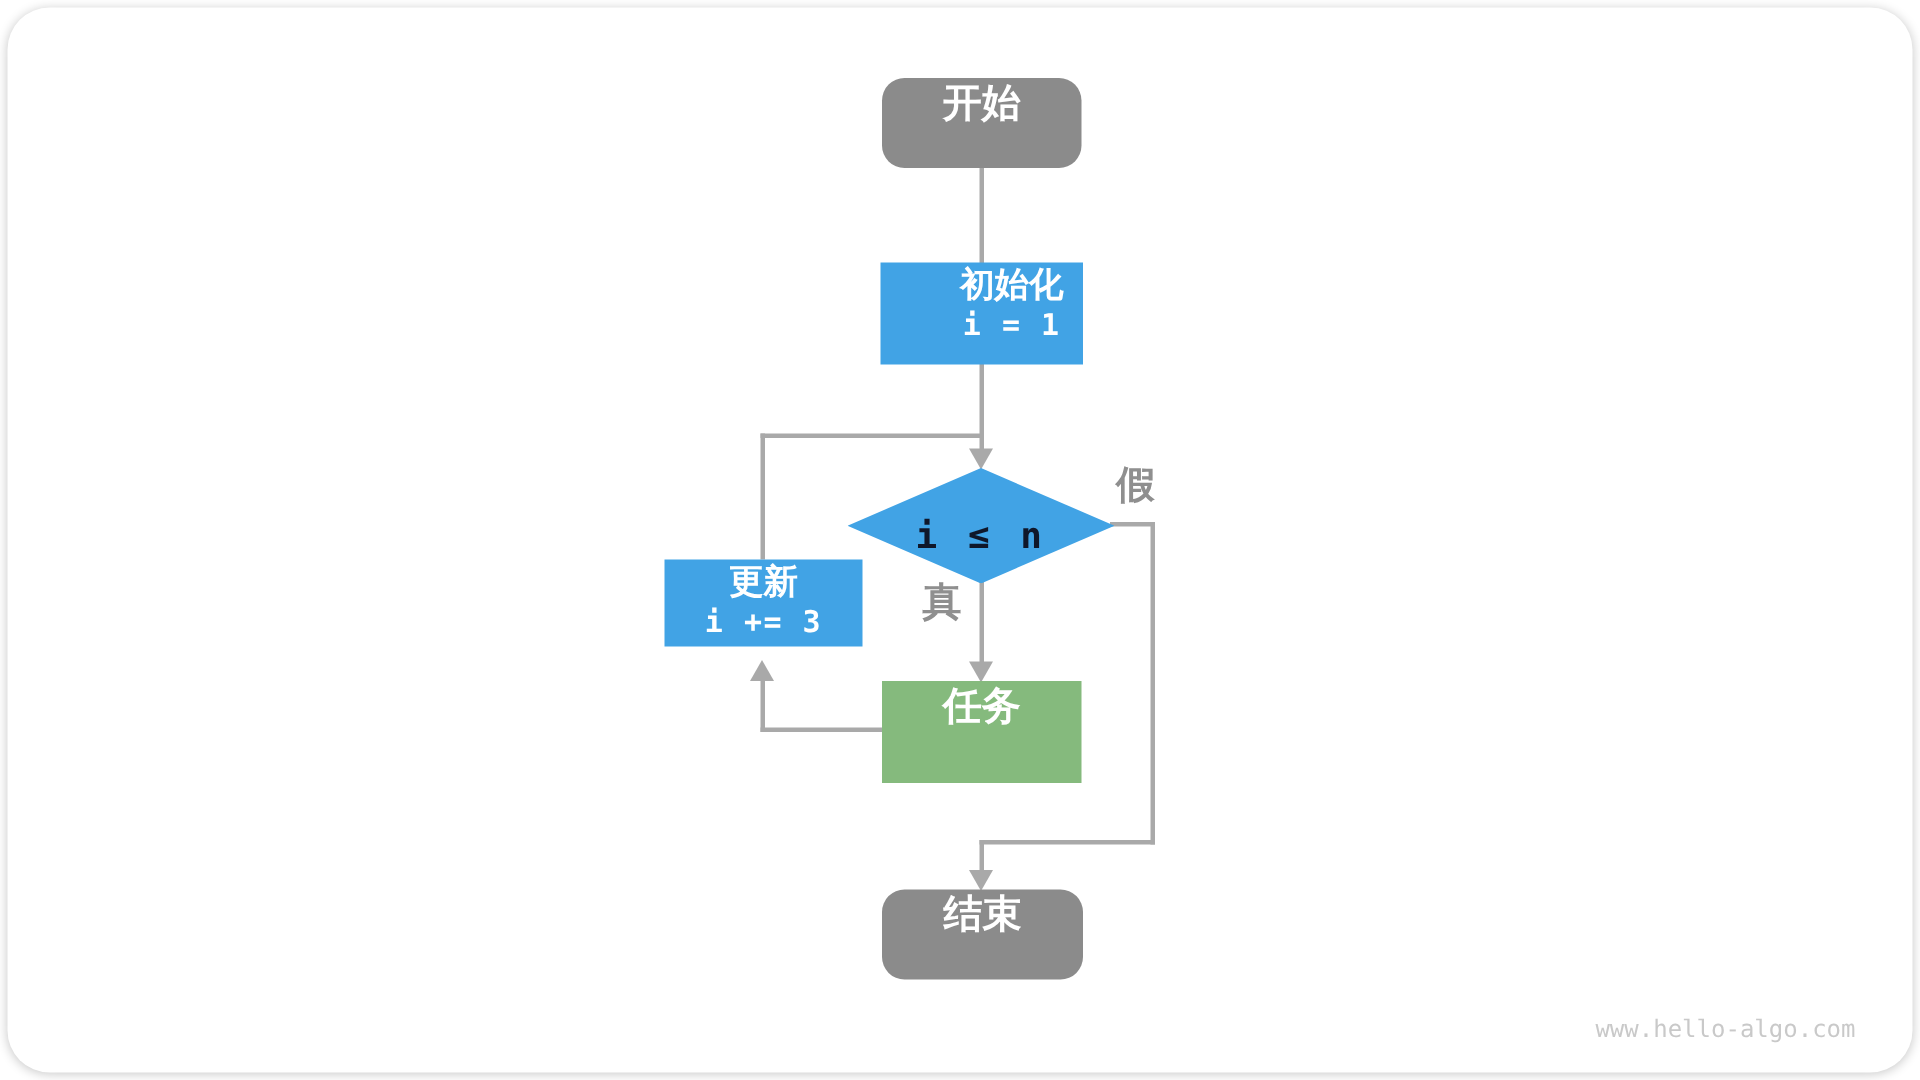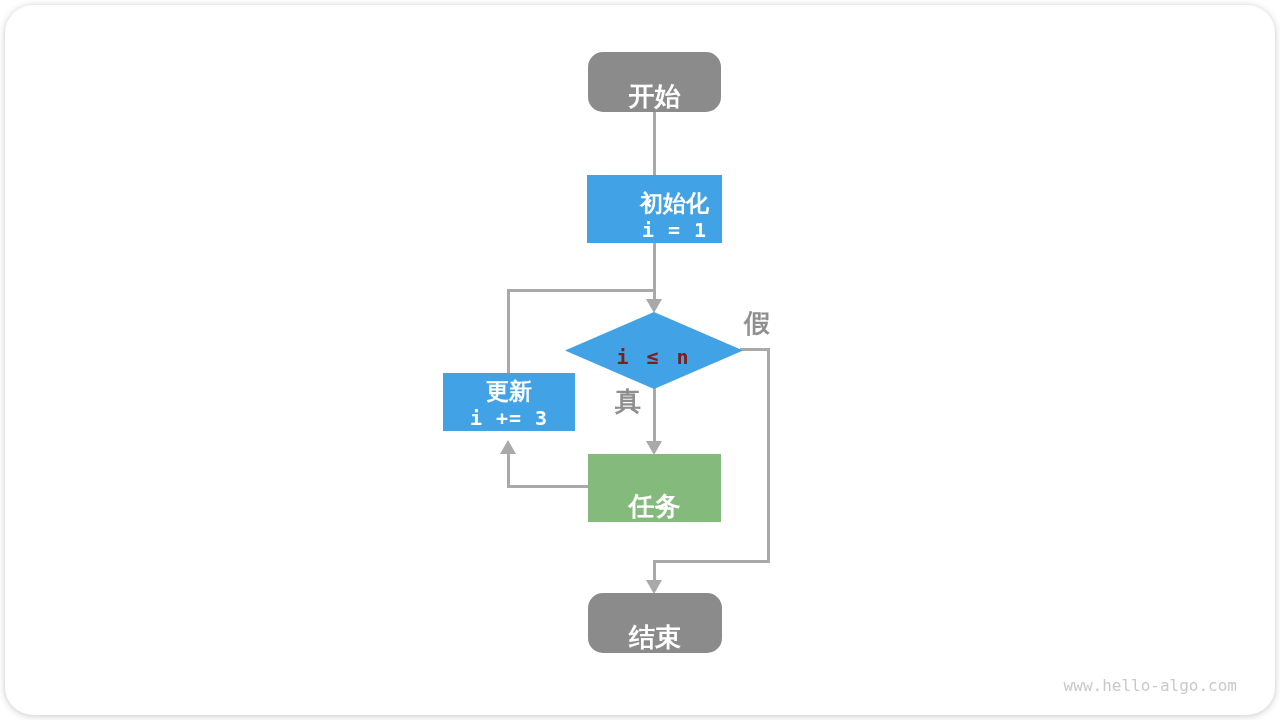--- a/index.html
+++ b/index.html
@@ -71,21 +71,21 @@
     border-right: 8px solid transparent;
     border-bottom: 14px solid var(--line_gray);
   }
 
   
   .node {
     position: absolute;
     display: flex;
     flex-direction: column;
     align-items: center;
-    justify-content: flex-end;
+    justify-content: flex-start;
     color: #ffffff;
     z-index: 3;
     line-height: 1.25;
   }
   .node.terminal {
     background: var(--node_gray);
     border-radius: 15px;
     font-size: 26px;
     font-weight: 600;
   }
@@ -104,23 +104,23 @@
     left: 560px; top: 307px;
     width: 178px; height: 77px;
     background: var(--accent_blue);
     clip-path: polygon(50% 0, 100% 50%, 50% 100%, 0 50%);
     display: flex;
     align-items: center;
     justify-content: center;
     z-index: 3;
   }
   .diamond .code {
-    color: #7f1d1d;
+    color: #0f172a;
     font-family: "DejaVu Sans Mono", "Liberation Mono", monospace;
-    font-size: 20px;
+    font-size: 24px;
     font-weight: bold;
     letter-spacing: 3px;
     margin-top: 12px;
   }
 
   .edge-label {
     position: absolute;
     font-size: 26px;
     font-weight: bold;
     color: var(--edge_label_gray);

